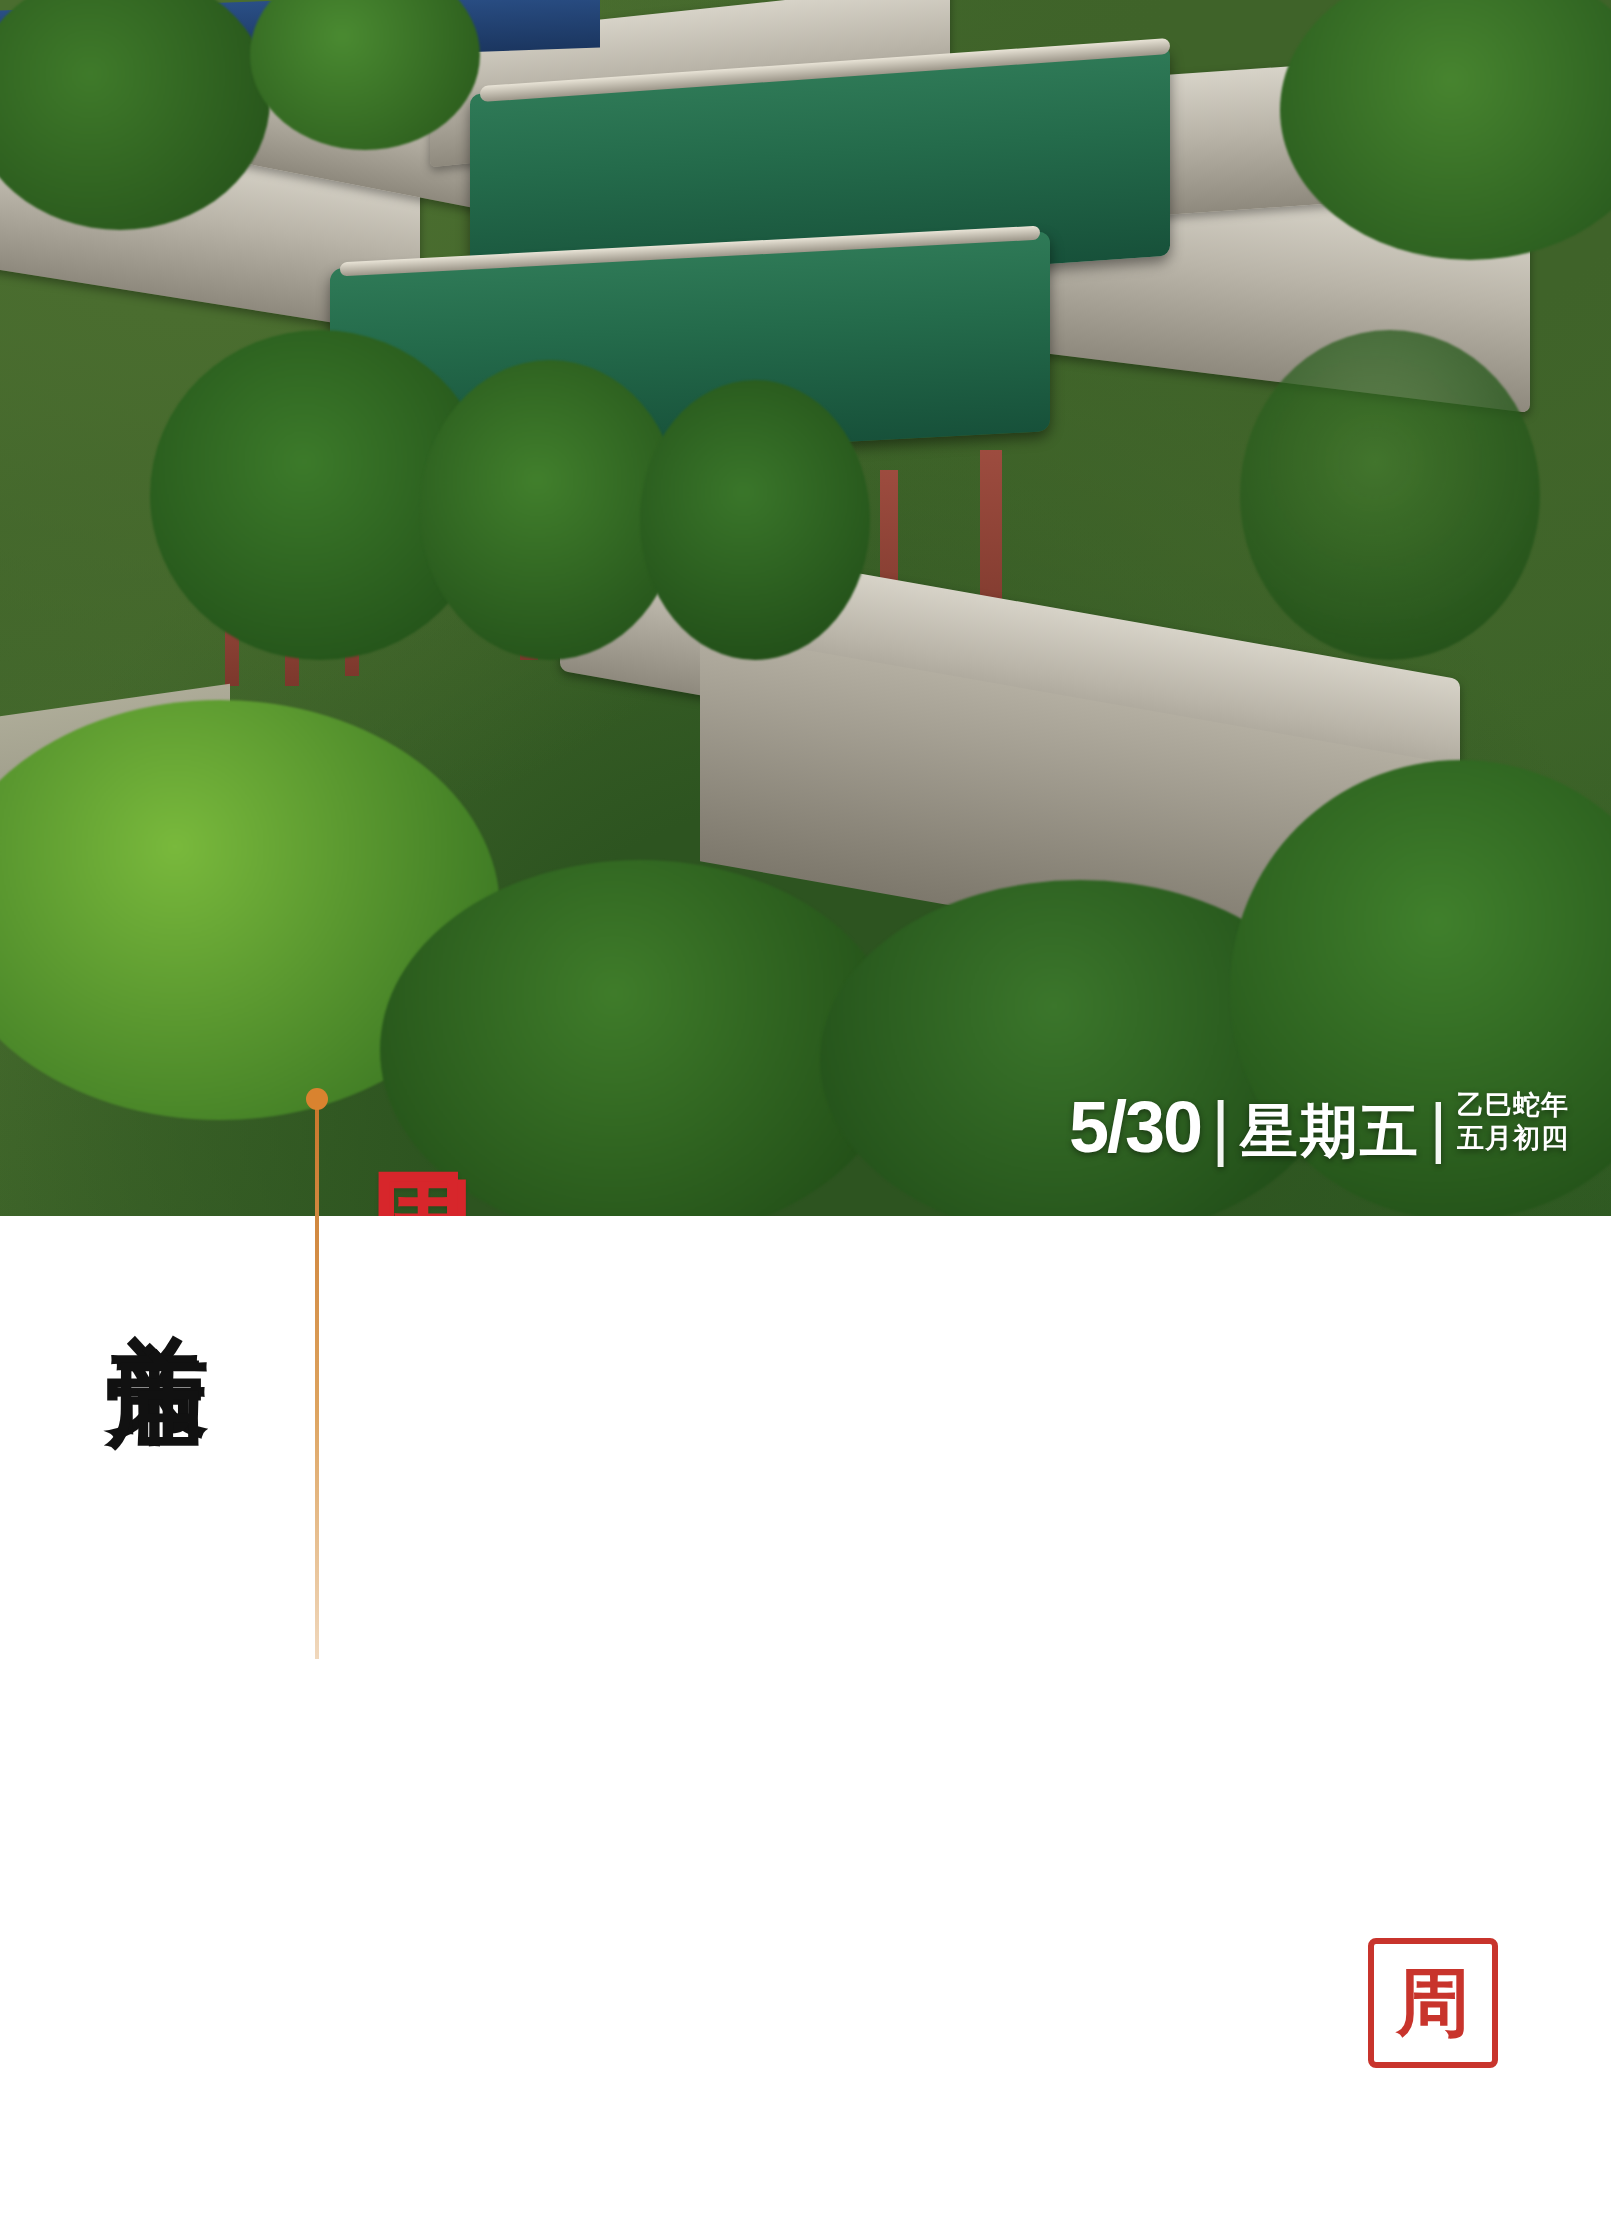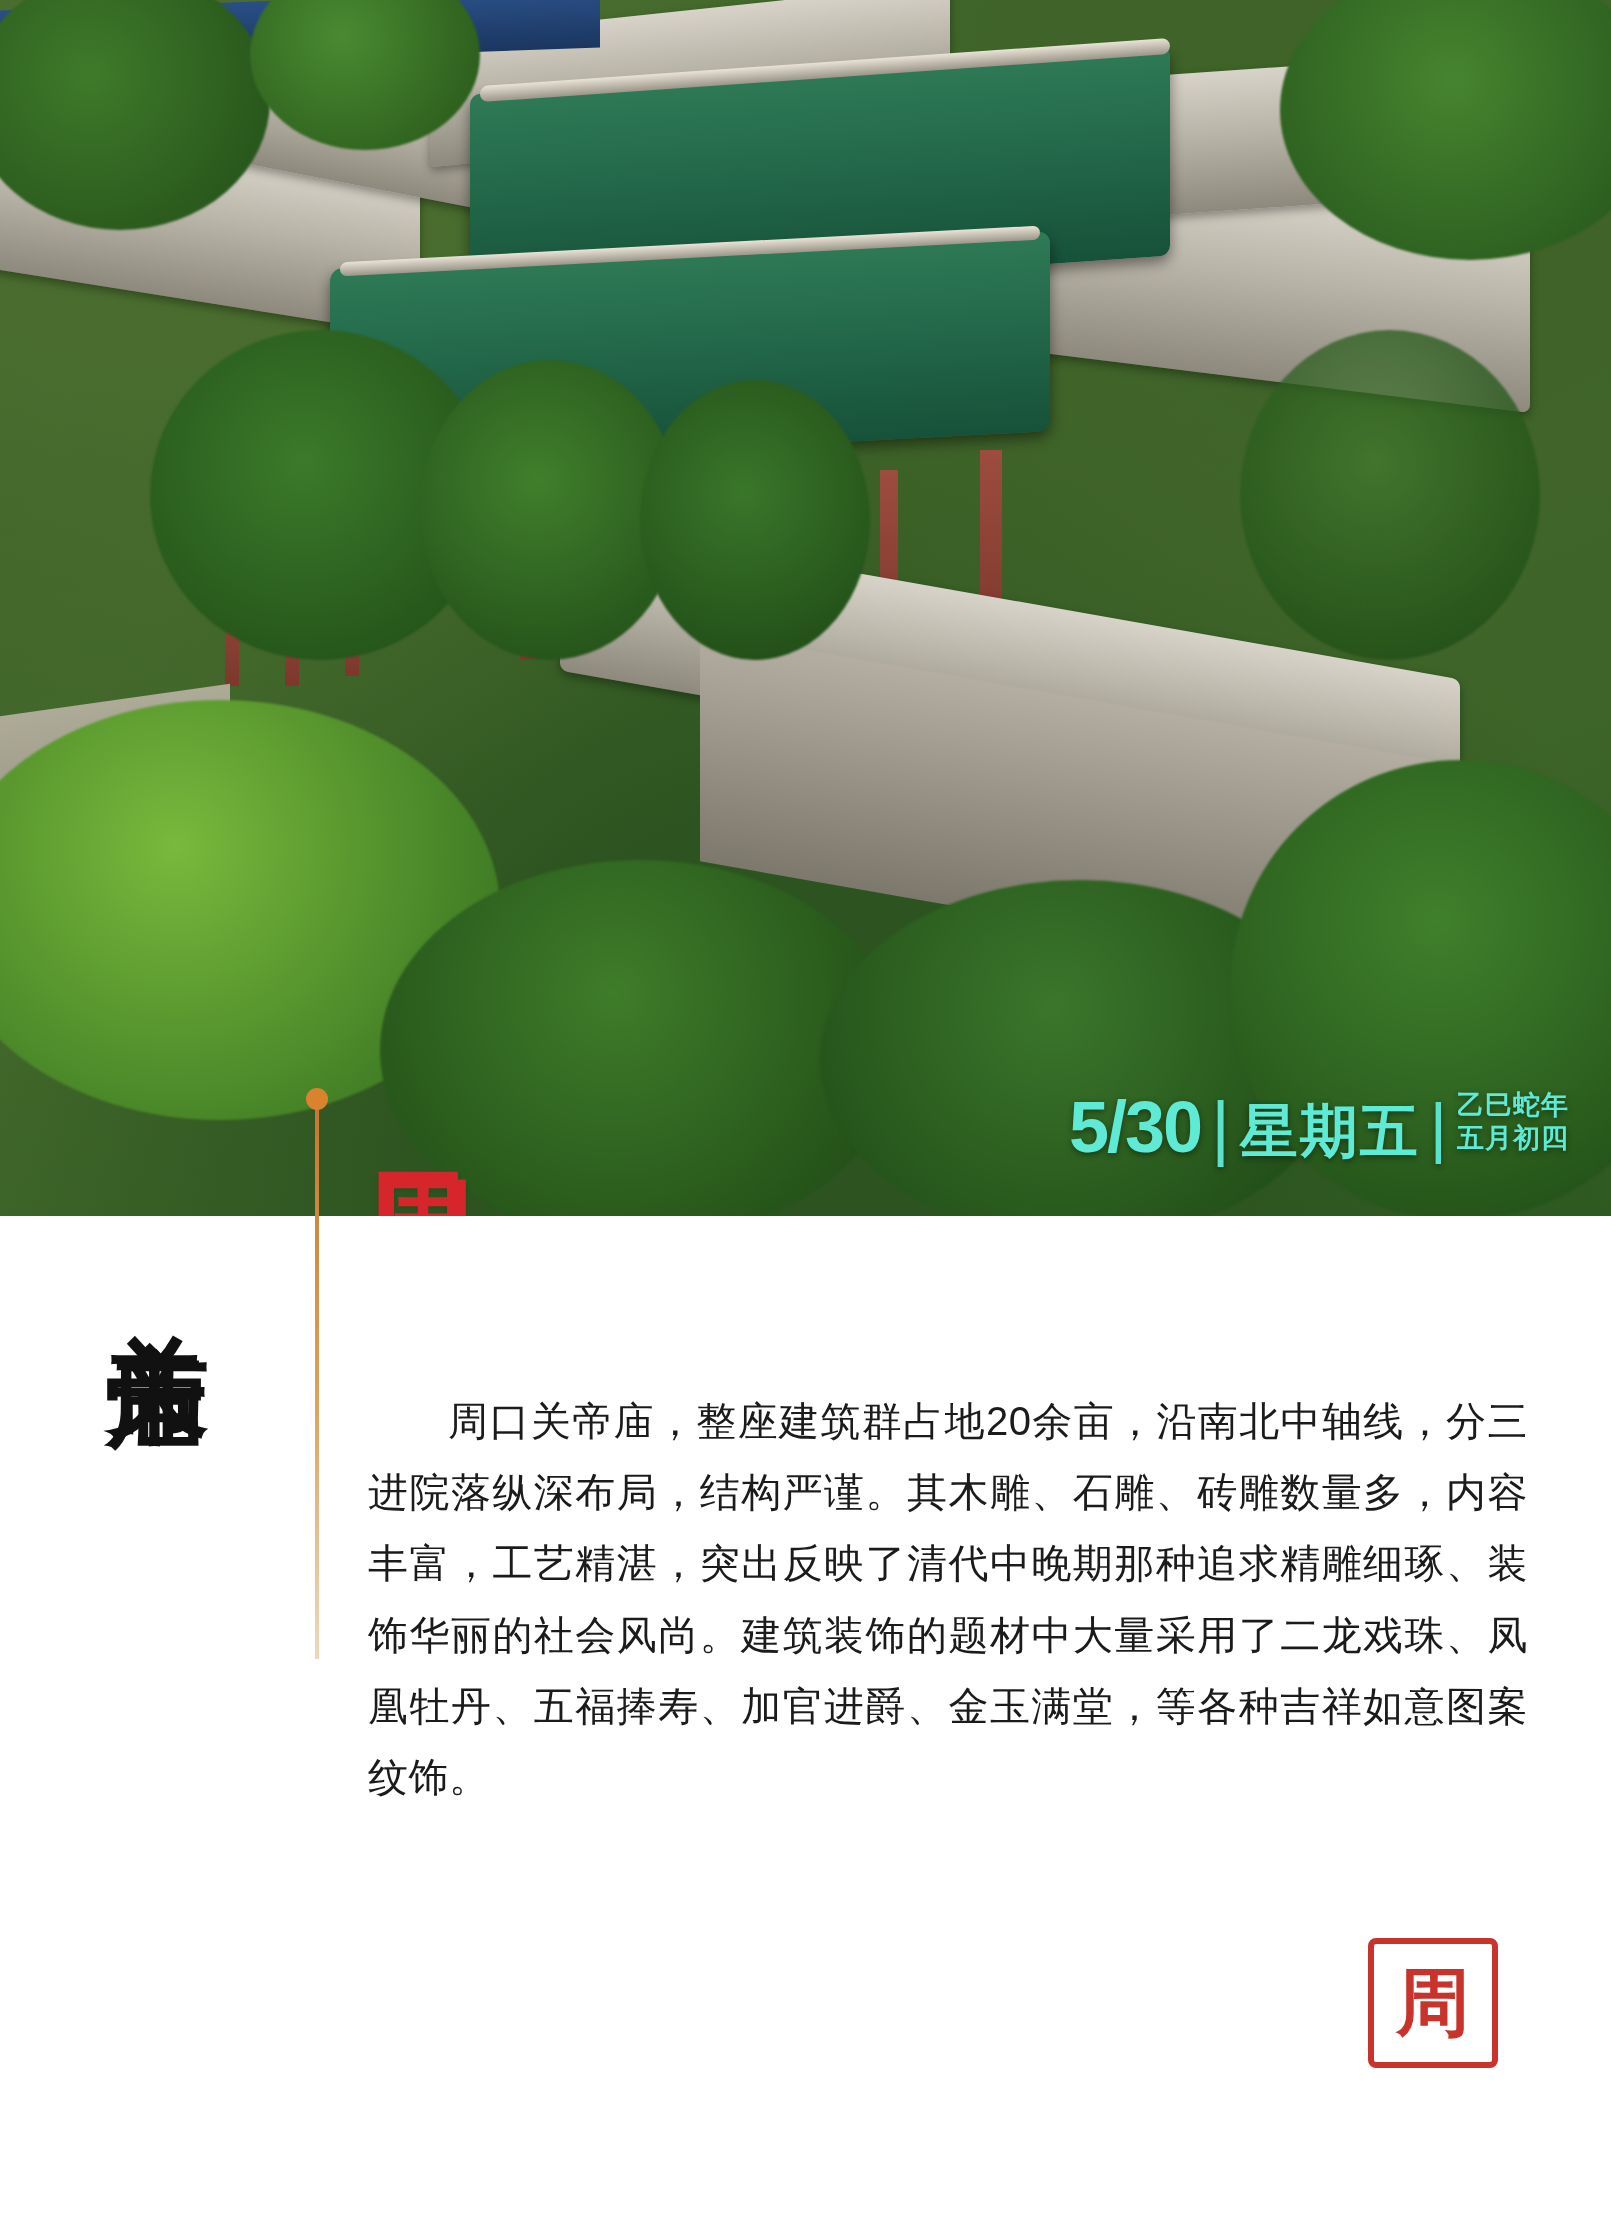--- a/index.html
+++ b/index.html
@@ -43,21 +43,21 @@
   }
   .wall-red{background:linear-gradient(180deg,#9d4c3f,#7c382c);}
   .wall-grey{background:linear-gradient(180deg,#b3aea1,#7d786c);}
   .beam-blue{background:linear-gradient(180deg,#2a4f86,#1b3660);}
   .court{background:linear-gradient(180deg,#b9b3a4,#8c8679);}
 
   
   .date-row{
     position:absolute;right:42px;bottom:56px;
     display:flex;align-items:flex-end;gap:10px;
-    color:#5eead4;
+    color:#ffffff;
     text-shadow:0 2px 6px rgba(0,0,0,.45);
     z-index:40;
     margin-left:46px;
   }
   .date-md{
     font-family:"Liberation Sans", sans-serif;
     font-size:72px;font-weight:700;letter-spacing:-2px;line-height:.92;
   }
   .date-sep{
     font-size:72px;font-weight:300;line-height:.92;opacity:.95;
@@ -197,15 +197,14 @@
   </div>
 
   <div class="red-title">周口</div>
 </div>
 
 <div class="rule-dot"></div>
 <div class="rule-line"></div>
 
 <div class="lower">
   <div class="side-title">关帝庙</div>
-  <div class="body-text">周口关帝庙，整座建筑群占地20余亩，沿南北中轴线，分三进院落纵深布局，结构严谨。其木雕、石雕、砖雕数量多，内容丰富，工艺精湛，突出反映了清代中晚期那种追求精雕细琢、装饰华丽的社会风尚。建筑装饰的题材中大量采用了二龙戏珠、凤凰牡丹、五福捧寿、加官进爵、金玉满堂，等各种吉祥如意图案纹饰。</div>
   <div class="seal">周</div>
 </div>
 
 </body></html>

